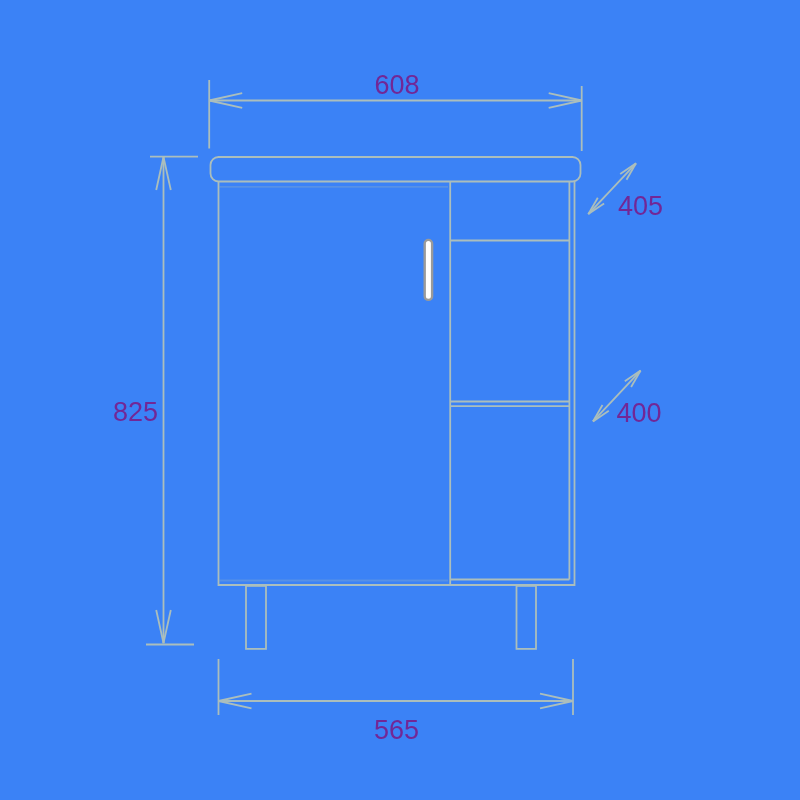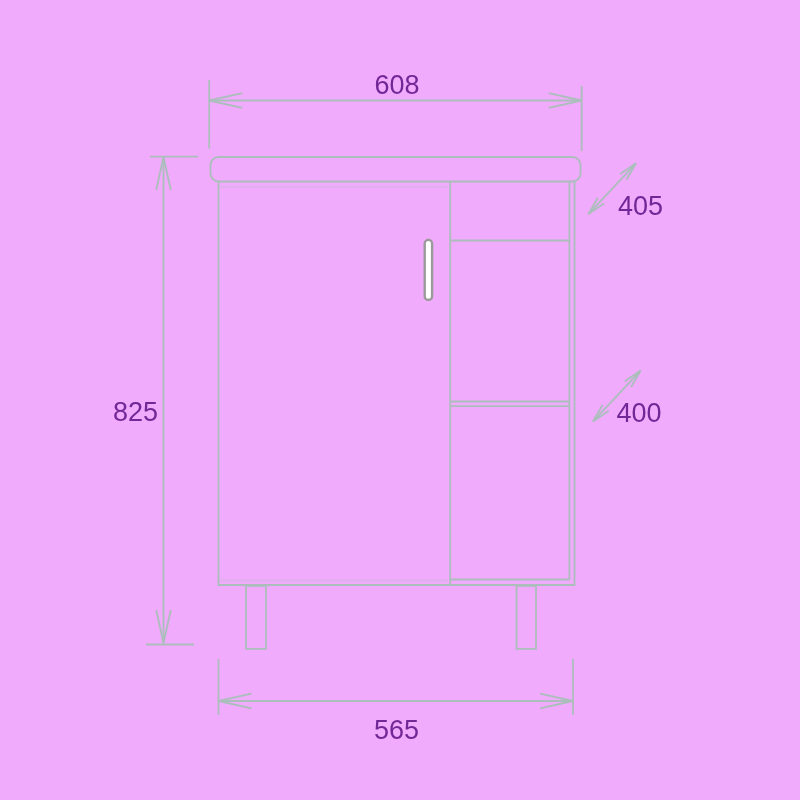--- a/index.html
+++ b/index.html
@@ -1,16 +1,16 @@
 <!DOCTYPE html>
 <html><head>
 <meta charset="utf-8">
 <style>
   html,body{margin:0;padding:0;background:#fff;}
-  .wrap{width:800px;height:800px;position:relative;background:#f0abfc;}
+  .wrap{width:800px;height:800px;position:relative;background:#3b82f6;}
   text{font-family:"Liberation Sans", sans-serif;fill:#722796;}
 </style>
 </head>
 <body>
 <div class="wrap">
 <svg width="800" height="800" viewBox="0 0 800 800">
   <g stroke="#abbebc" stroke-width="1.8" fill="none">
 
     <line x1="209.2" y1="80" x2="209.2" y2="148.5"></line>
     <line x1="581.7" y1="86" x2="581.7" y2="151"></line>

